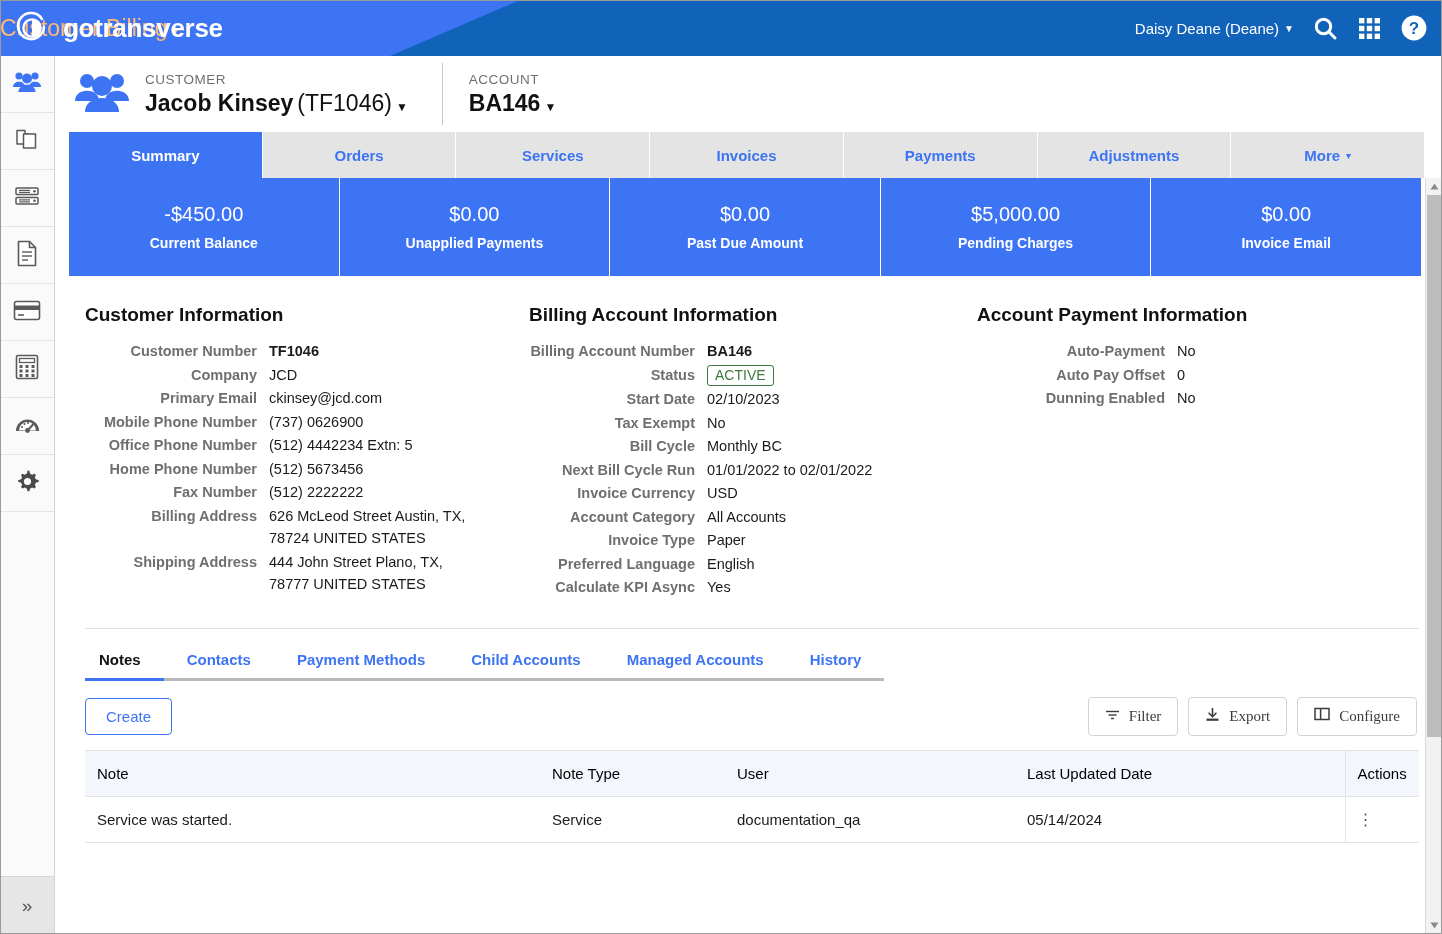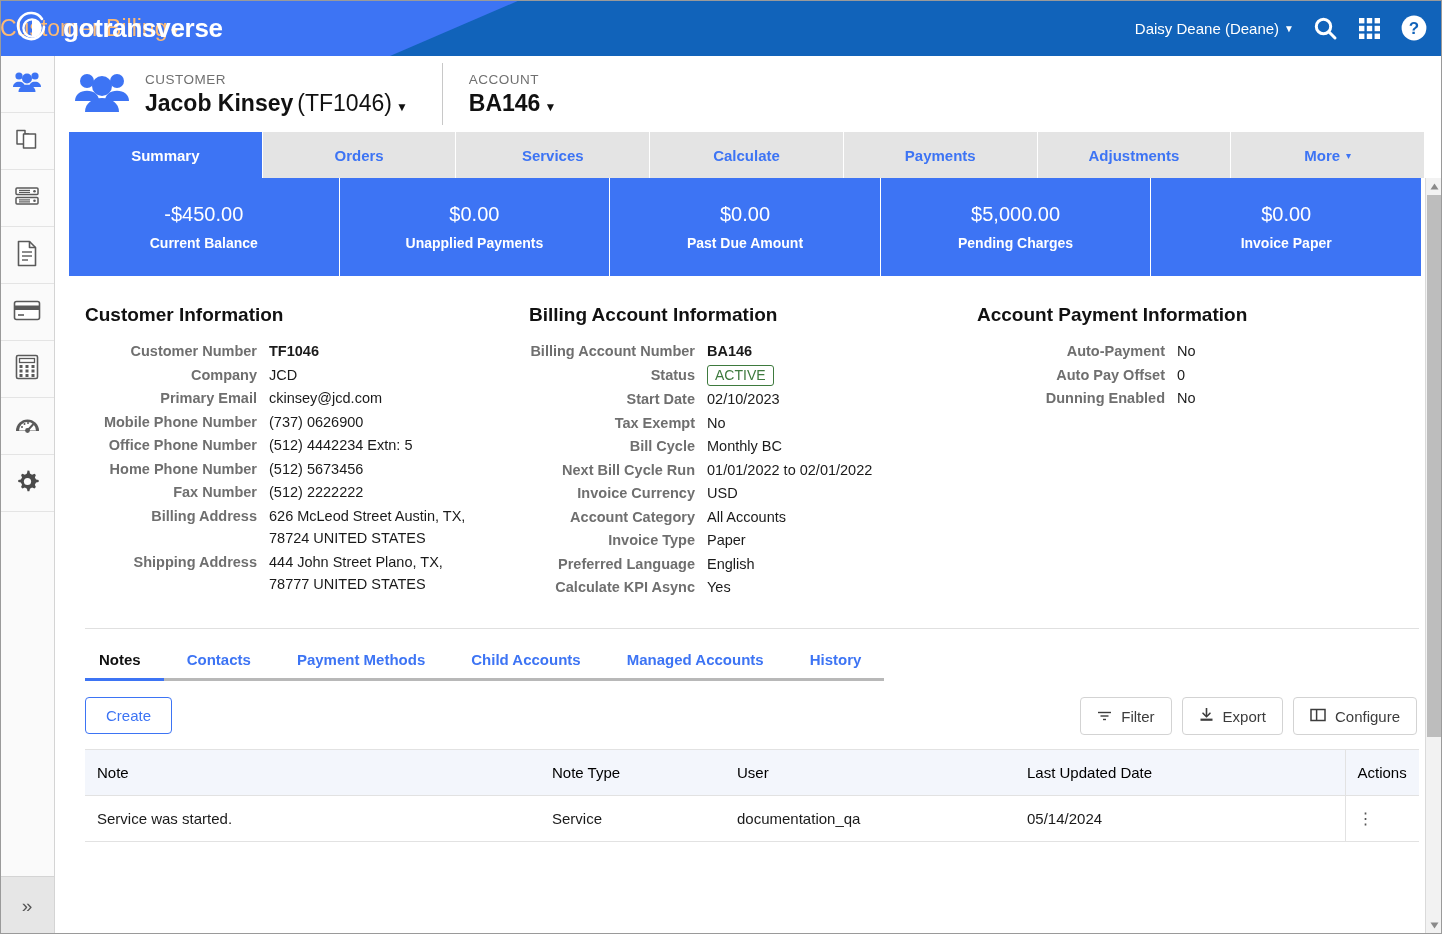--- a/index.html
+++ b/index.html
@@ -160,21 +160,21 @@
   .tools { display: flex; align-items: center; padding: 16px 8px 14px 16px; }
   .btn-create {
     border: 1px solid #3d74f4; color: #3d74f4; background: #fff;
     font-size: 15px; padding: 9px 20px; border-radius: 4px; cursor: pointer;
     font-family: inherit;
   }
   .tools-right { margin-left: auto; display: flex; gap: 10px; }
   .btn-tool {
     border: 1px solid #d3d3d3; background: #fff; color: #3c3c3c;
     font-size: 15px; padding: 9px 16px; border-radius: 4px; cursor: pointer;
-    display: flex; align-items: flex-end; gap: 9px; font-family: Liberation Sans, sans-serif;
+    display: flex; align-items: center; gap: 9px; font-family: Liberation Serif, serif;
   }
 
   
   .tbl { width: 100%; border-collapse: collapse; margin-left: 16px; width: calc(100% - 22px);}
   .tbl thead th {
     background: #f3f6fc; color: #000000; font-size: 15px; font-weight: normal;
     text-align: left; padding: 14px 10px 14px 12px;
     border-top: 1px solid #e2e2e2; border-bottom: 1px solid #e2e2e2;
   }
   .tbl thead th.actions-col { border-left: 1px solid #e2e2e2; width: 74px;}
@@ -409,21 +409,21 @@
         <div class="tab active">
             <span>Summary</span>
           </div>
         <div class="tab">
             <span>Orders</span>
           </div>
         <div class="tab">
             <span>Services</span>
           </div>
         <div class="tab">
-            <span>Calculate</span>
+            <span>Invoices</span>
           </div>
         <div class="tab">
             <span>Payments</span>
           </div>
         <div class="tab">
             <span>Adjustments</span>
           </div>
         <div class="tab">
           <span>More</span>
           <span class="caret">▾</span>
@@ -445,21 +445,21 @@
             <div class="kpi">
               <span class="kpi-val">$0.00</span>
               <span class="kpi-lbl">Past Due Amount</span>
             </div>
             <div class="kpi">
               <span class="kpi-val">$5,000.00</span>
               <span class="kpi-lbl">Pending Charges</span>
             </div>
             <div class="kpi">
               <span class="kpi-val">$0.00</span>
-              <span class="kpi-lbl">Invoice Paper</span>
+              <span class="kpi-lbl">Invoice Email</span>
             </div>
           </div>
 
           <div class="panels">
 
             <div class="panel p1">
               <h3>Customer Information</h3>
               <div class="row">
                   <div class="rlabel">Customer Number</div>
                   <div class="rvalue bold">TF1046</div>

